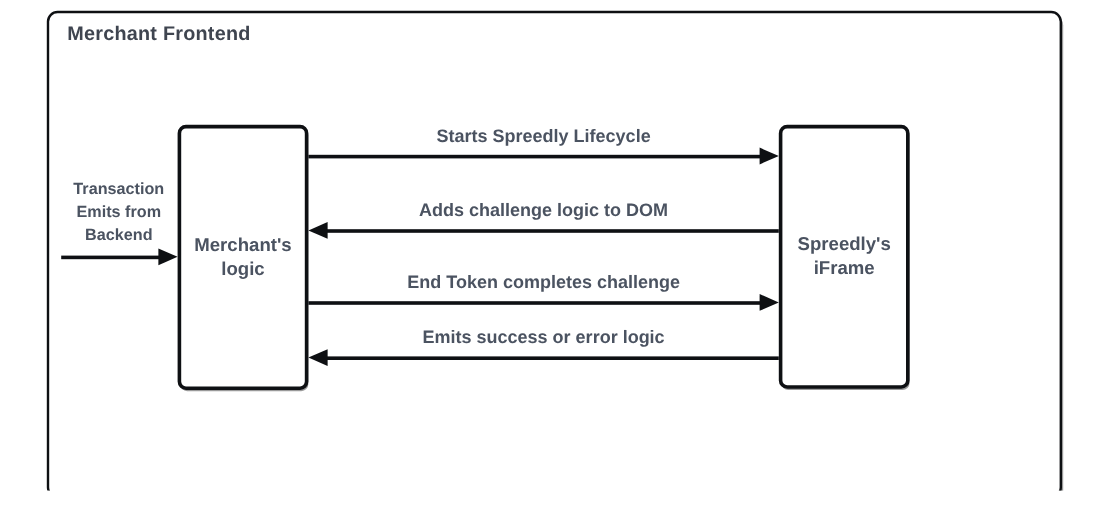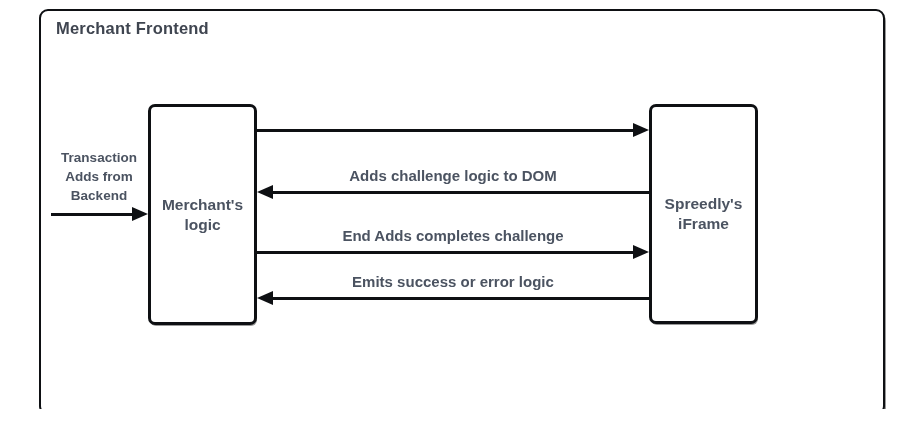--- a/index.html
+++ b/index.html
@@ -100,45 +100,46 @@
 </style>
 </head>
 <body>
 
 <div class="canvas">
 
   <div class="outer-box"></div>
 
   <div class="diagram-title">Merchant Frontend</div>
 
-  <div class="annotation">Transaction Adds from Backend</div>
+  <div class="annotation">Transaction Emits from Backend</div>
   <div class="arrow arrow-input right">
     <div class="shaft"></div>
     <div class="head"></div>
   </div>
 
   <div class="node node-merchant">
     <span>Merchant's logic</span>
   </div>
   <div class="node node-spreedly">
     <span>Spreedly's iFrame</span>
   </div>
 
+  <div class="msg-label" style="top:104px">Starts Spreedly Lifecycle</div>
   <div class="arrow arrow-msg right" style="top:122px">
     <div class="shaft"></div>
     <div class="head"></div>
   </div>
 
   <div class="msg-label" style="top:166px">Adds challenge logic to DOM</div>
   <div class="arrow arrow-msg left" style="top:184px">
     <div class="shaft"></div>
     <div class="head"></div>
   </div>
 
-  <div class="msg-label" style="top:226px">End Adds completes challenge</div>
+  <div class="msg-label" style="top:226px">End Token completes challenge</div>
   <div class="arrow arrow-msg right" style="top:244px">
     <div class="shaft"></div>
     <div class="head"></div>
   </div>
 
   <div class="msg-label" style="top:272px">Emits success or error logic</div>
   <div class="arrow arrow-msg left" style="top:290px">
     <div class="shaft"></div>
     <div class="head"></div>
   </div>

